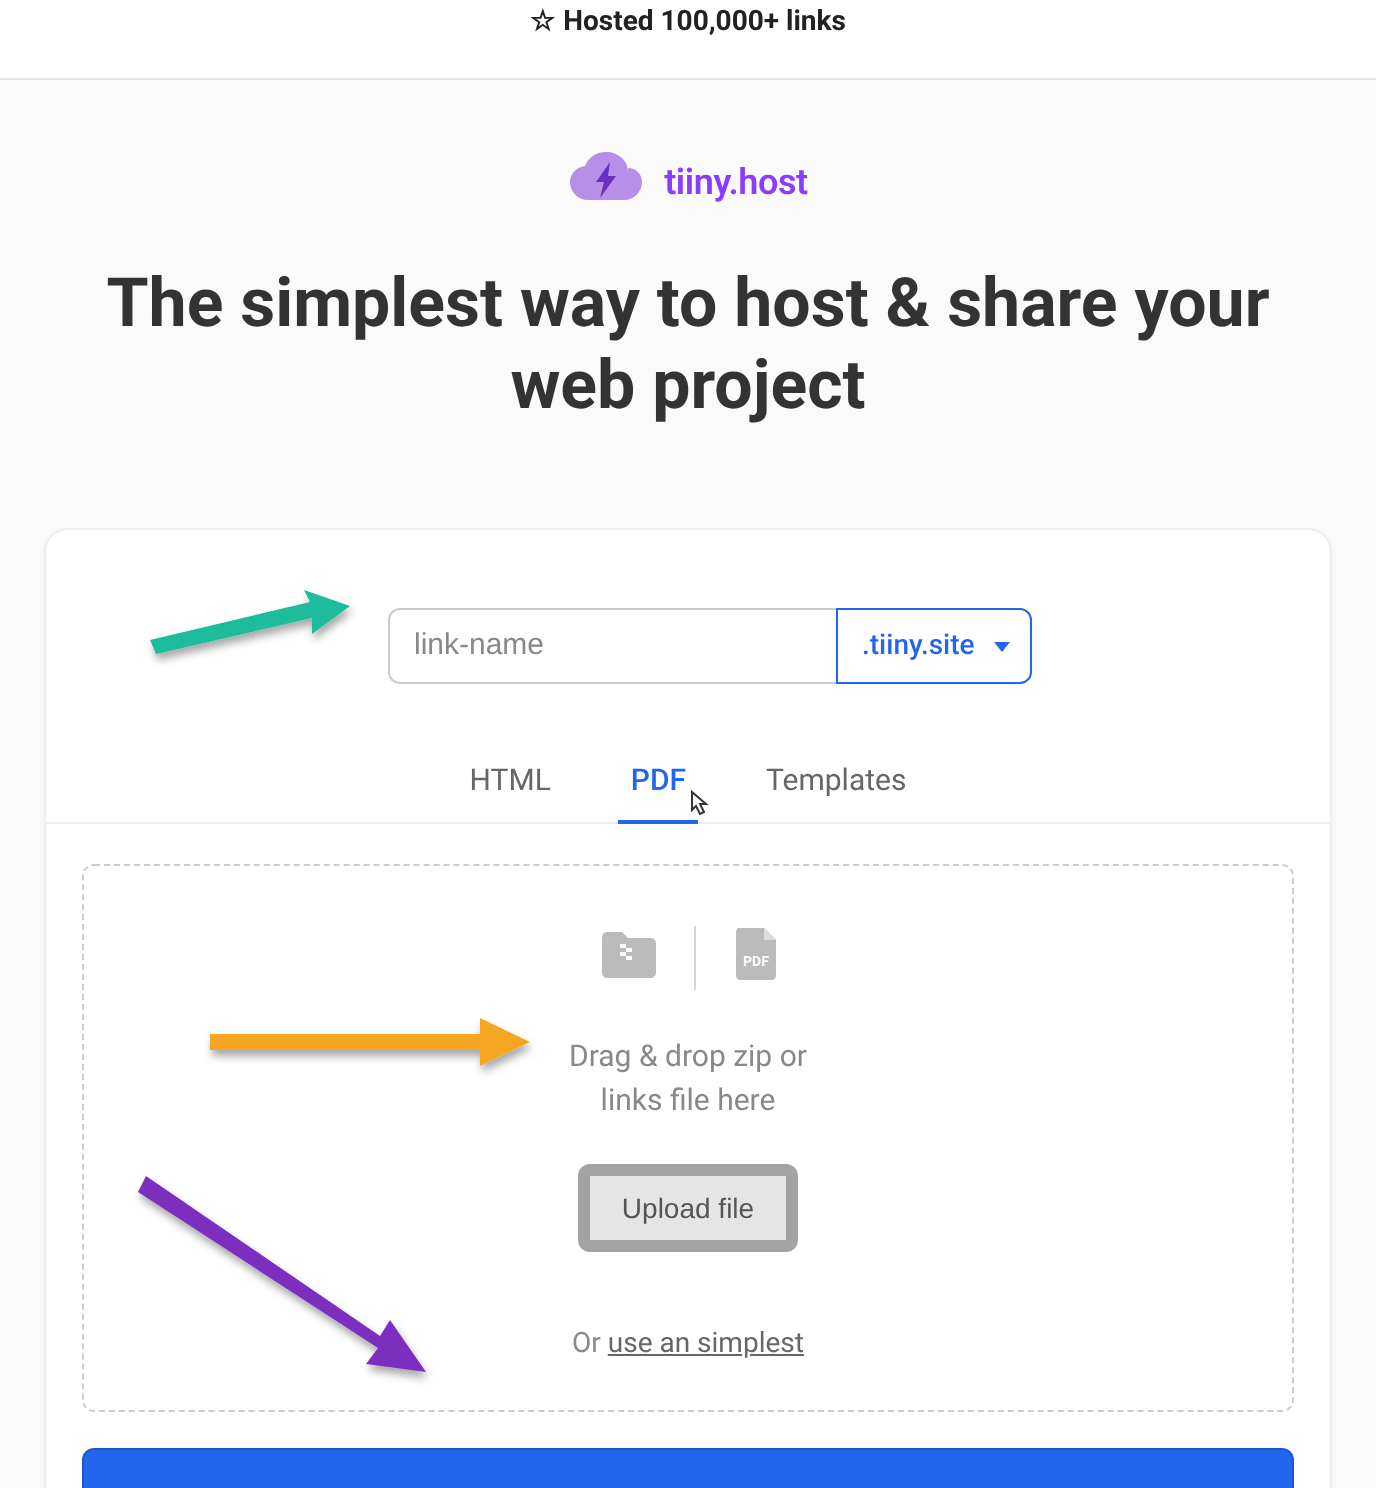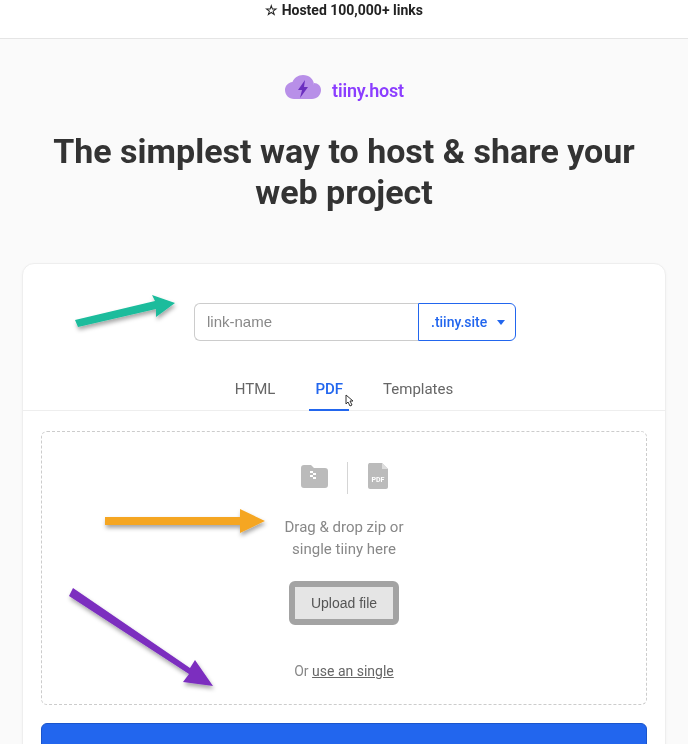--- a/index.html
+++ b/index.html
@@ -273,25 +273,25 @@
         <span class="file-icon">
           <svg width="24" height="28" viewBox="0 0 24 28" fill="#bbb">
             <path d="M 3 1 L 16 1 L 22 7 L 22 25 C 22 26 21 27 20 27 L 4 27 C 3 27 2 26 2 25 L 2 3 C 2 2 3 1 3 1 Z"></path>
             <path d="M 16 1 L 16 7 L 22 7 Z" fill="#ddd"></path>
             <text x="12" y="20" font-size="7" fill="#fff" text-anchor="middle" font-weight="bold">PDF</text>
           </svg>
         </span>
       </div>
       <div class="drop-text">
         <div>Drag &amp; drop zip or</div>
-        <div>single tiiny here</div>
+        <div>links file here</div>
       </div>
       <button class="upload-file-btn">Upload file</button>
       <div class="example-text">
-        <span>Or </span><a href="#">use an single</a>
+        <span>Or </span><a href="#">use an simplest</a>
       </div>
     </div>
 
     <div class="upload-wrap">
       <div class="big-upload">Upload</div>
     </div>
   </div>
 
 </div>
 

